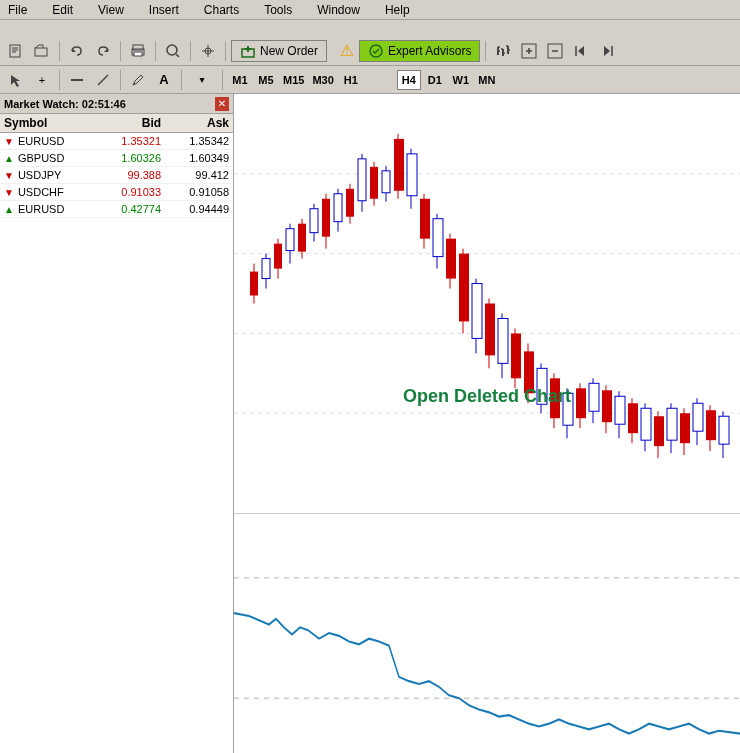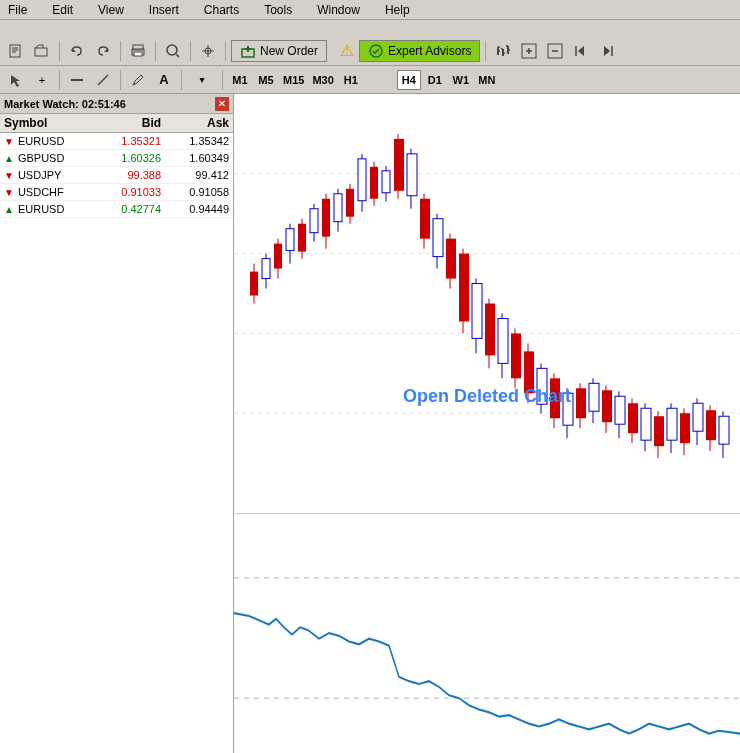--- a/index.html
+++ b/index.html
@@ -171,21 +171,21 @@
       overflow: hidden;
     }
 
     .open-deleted {
       position: absolute;
       top: 50%;
       left: 50%;
       transform: translate(-50%, -50%);
       font-size: 20px;
       font-weight: bold;
-      color: #3b82f6;
+      color: #15803d;
       text-align: center;
       pointer-events: none;
     }
 
     .chart-bottom {
       flex: 1;
       position: relative;
       overflow: hidden;
     }
 

